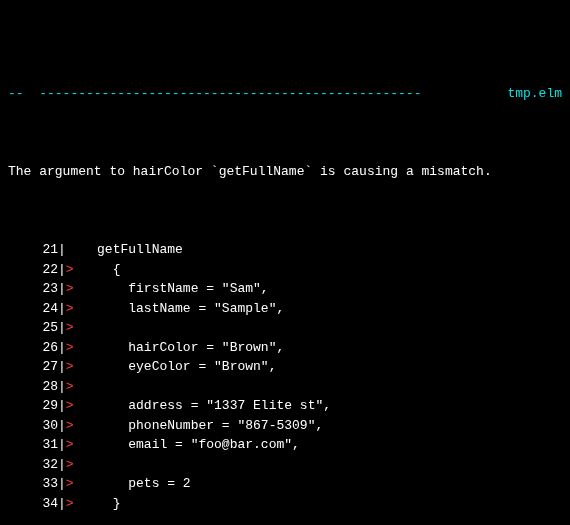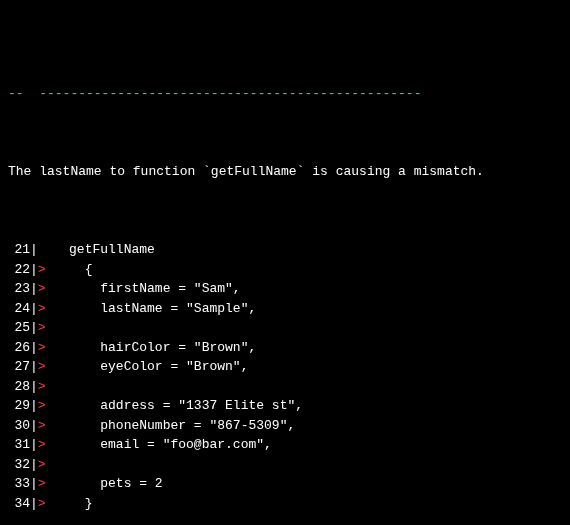--- a/index.html
+++ b/index.html
@@ -10,34 +10,34 @@
     font-size: 13px;
     line-height: 1.5;
     padding: 6px 8px;
     width: 570px;
     white-space: pre;
   }
   .cyan { color: #00e5e5; }
   .header { display: flex; }
   .dashes { flex: 1; overflow: hidden; }
   .code-line { display: flex; }
-  .lineno { width: 22px; text-align: right; color: #fff; }
+  .lineno { width: 22px; text-align: right; color: #fff; margin-left: 28px; }
   .bar { color: #fff; }
   .marker { color: #ff3b3b; }
   .code { padding-left: 0; }
   .blank { height: 1.5em; }
 </style>
 </head>
 <body>
 
 
 
-<div class="header"><span class="cyan">-- </span><span class="cyan"> -</span><span class="cyan dashes">------------------------------------------------</span></div>
+<div class="header"><span class="cyan">-- </span><span class="cyan"> -</span><span class="cyan dashes">------------------------------------------------</span><span class="cyan"> tmp.elm</span></div>
 <div class="blank"></div>
-<div><span>The lastName to function `</span><span>getFullName</span><span>` is causing a mismatch.</span></div>
+<div><span>The argument to hairColor `</span><span>getFullName</span><span>` is causing a mismatch.</span></div>
 <div class="blank"></div>
 <div id="code-block"><div class="code-line"><span class="lineno">21</span><span class="bar">|</span><span class="marker"> </span><span class="code">   getFullName</span></div><div class="code-line"><span class="lineno">22</span><span class="bar">|</span><span class="marker">&gt;</span><span class="code">     {</span></div><div class="code-line"><span class="lineno">23</span><span class="bar">|</span><span class="marker">&gt;</span><span class="code">       firstName = "Sam",</span></div><div class="code-line"><span class="lineno">24</span><span class="bar">|</span><span class="marker">&gt;</span><span class="code">       lastName = "Sample",</span></div><div class="code-line"><span class="lineno">25</span><span class="bar">|</span><span class="marker">&gt;</span><span class="code"></span></div><div class="code-line"><span class="lineno">26</span><span class="bar">|</span><span class="marker">&gt;</span><span class="code">       hairColor = "Brown",</span></div><div class="code-line"><span class="lineno">27</span><span class="bar">|</span><span class="marker">&gt;</span><span class="code">       eyeColor = "Brown",</span></div><div class="code-line"><span class="lineno">28</span><span class="bar">|</span><span class="marker">&gt;</span><span class="code"></span></div><div class="code-line"><span class="lineno">29</span><span class="bar">|</span><span class="marker">&gt;</span><span class="code">       address = "1337 Elite st",</span></div><div class="code-line"><span class="lineno">30</span><span class="bar">|</span><span class="marker">&gt;</span><span class="code">       phoneNumber = "867-5309",</span></div><div class="code-line"><span class="lineno">31</span><span class="bar">|</span><span class="marker">&gt;</span><span class="code">       email = "foo@bar.com",</span></div><div class="code-line"><span class="lineno">32</span><span class="bar">|</span><span class="marker">&gt;</span><span class="code"></span></div><div class="code-line"><span class="lineno">33</span><span class="bar">|</span><span class="marker">&gt;</span><span class="code">       pets = 2</span></div><div class="code-line"><span class="lineno">34</span><span class="bar">|</span><span class="marker">&gt;</span><span class="code">     }</span></div></div>
 
 
 
 
 
 
 
 

